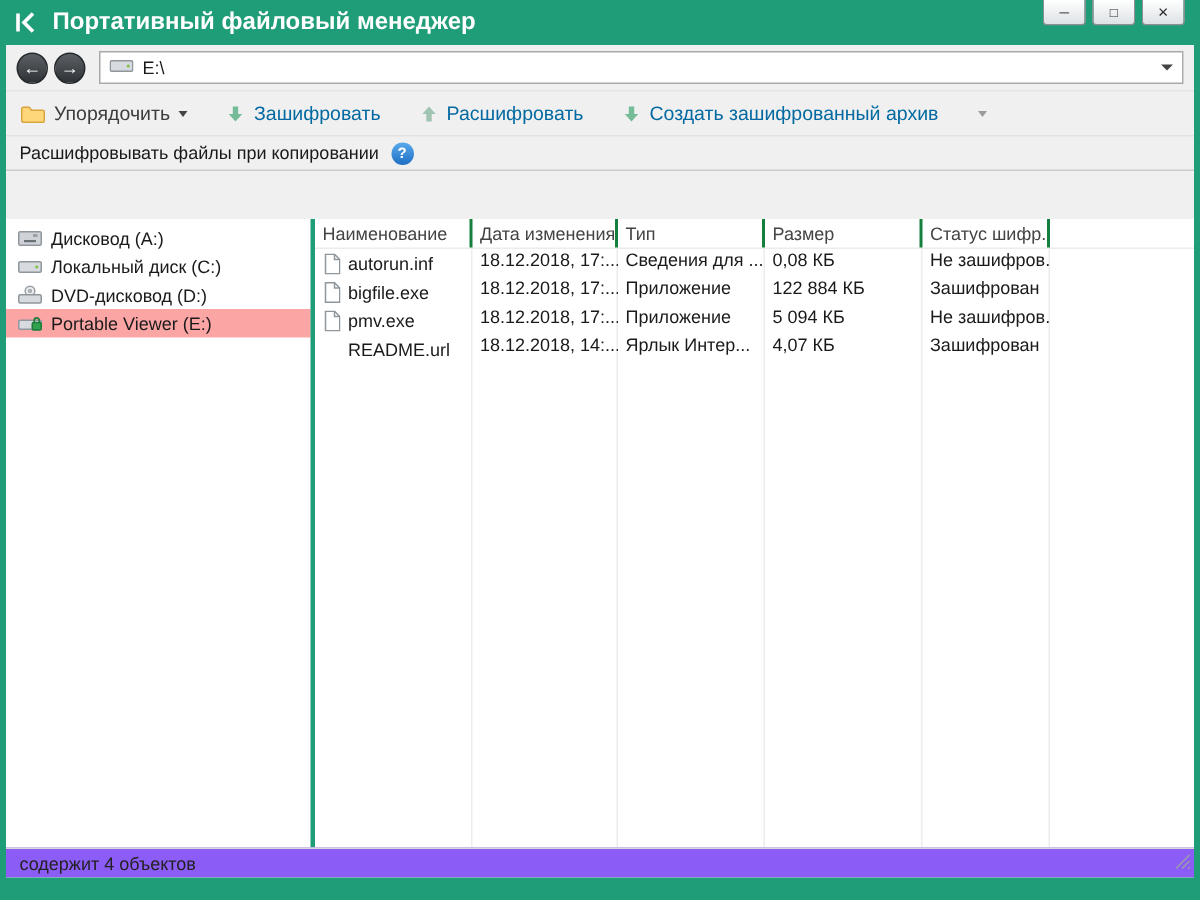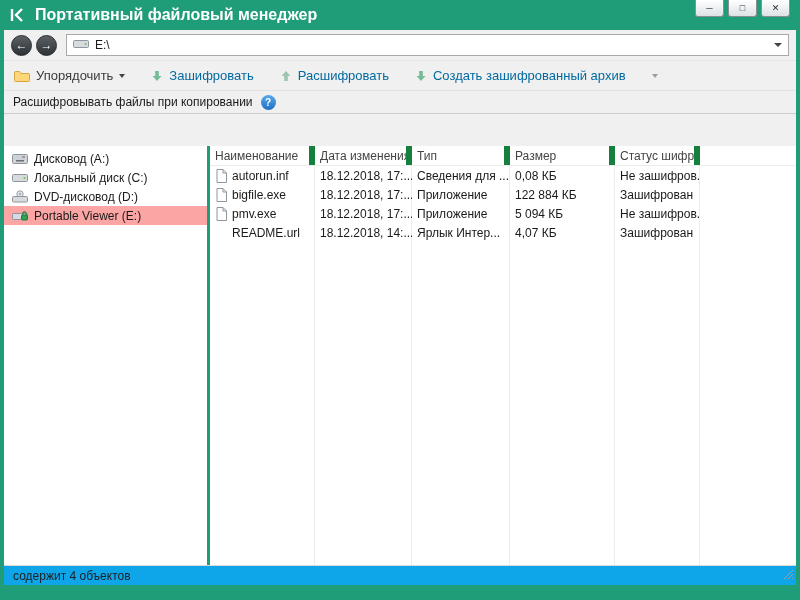--- a/index.html
+++ b/index.html
@@ -49,37 +49,37 @@
   
   .content { flex:1; display:flex; background:#fff; overflow:hidden;margin-top:32px; }
   .sidebar { width:203px; flex:0 0 auto; padding-top:3px; background:#fff; }
   .side-item { height:19px; display:flex; align-items:center; gap:6px; padding:0 4px 0 7px; }
   .side-item.selected { background:#fca5a5; }
   .side-item .ico { width:17px; display:flex; justify-content:center; }
   .green-divider { width:3px; flex:0 0 auto; background:#1f9c78; }
 
   .filelist { flex:1; display:flex; flex-direction:column; overflow:hidden; }
   .list-header { height:20px; flex:0 0 auto; display:flex; color:#444; border-bottom:1px solid #ececec; }
-  .hcell { padding:3px 5px 0 5px; border-right:6px solid #15803d; white-space:nowrap; overflow:hidden; }
+  .hcell { padding:3px 5px 0 5px; border-right:2px solid #15803d; white-space:nowrap; overflow:hidden; }
   .c-name { width:105px; } .c-date { width:97px; } .c-type { width:98px; } .c-size { width:105px; } .c-status { width:85px; }
   .c-fill { flex:1; border-right:none; }
 
   .list-body { flex:1; background-image:
       linear-gradient(#ececec,#ececec), linear-gradient(#ececec,#ececec), linear-gradient(#ececec,#ececec),
       linear-gradient(#ececec,#ececec), linear-gradient(#ececec,#ececec);
       background-size:1px 100%; background-repeat:no-repeat;
       background-position:104px 0, 201px 0, 299px 0, 404px 0, 489px 0; }
-  .frow { height:19px; display:flex; align-items:center; }
+  .frow { height:19px; display:flex; }
   .cell { padding:0 5px; white-space:nowrap; overflow:hidden; }
   .namecell { display:flex; align-items:center; gap:5px; padding-left:6px; }
   .fico { width:11px; flex:0 0 auto; display:flex; }
   .fico.empty svg { visibility:hidden; }
 
   
-  .statusbar { height:20px; flex:0 0 auto; background:#0ea5e9; border-top:1px solid #d8d8d8;
+  .statusbar { height:20px; flex:0 0 auto; background:#8b5cf6; border-top:1px solid #d8d8d8;
                display:flex; align-items:center; padding:0 9px; position:relative; color:#222; }
   .grip { position:absolute; right:2px; bottom:2px; }
 </style>
 </head>
 <body>
 
 <div class="window">
 
   <div class="titlebar">
     <span class="logo">

